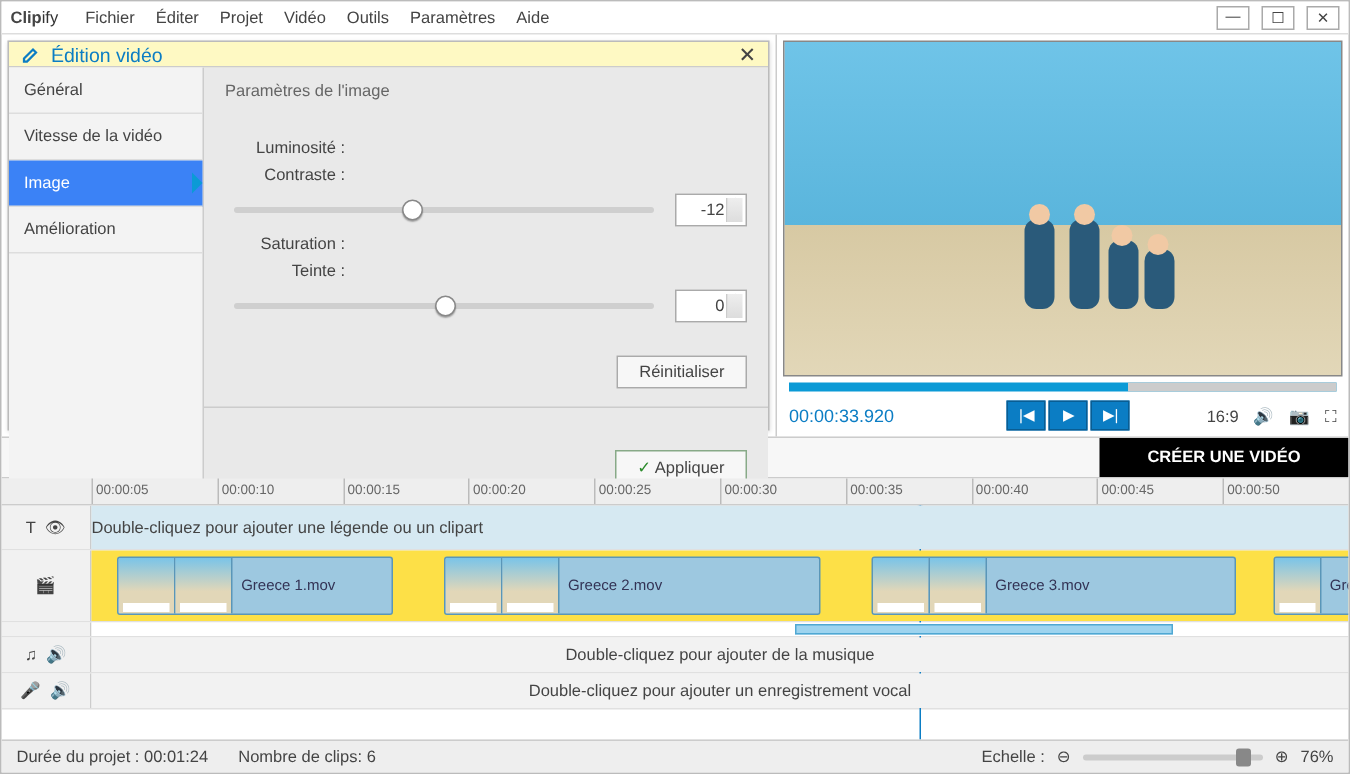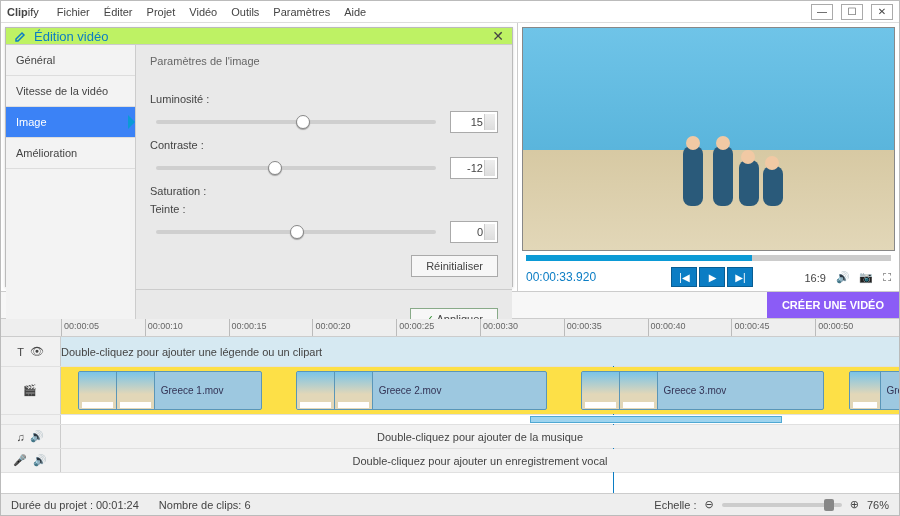--- a/index.html
+++ b/index.html
@@ -7,56 +7,56 @@
 .titlebar{height:22px;background:#fff;border-bottom:1px solid #ddd;display:flex;align-items:center;padding:0 6px}
 .titlebar .logo{font-weight:bold;color:#0b7dc4}
 .titlebar .logo .t2{color:#333;font-weight:normal}
 .menubar{display:flex;gap:14px;margin-left:18px}
 .menubar span{cursor:default}
 .winbtns{margin-left:auto;display:flex;gap:8px}
 .winbtns .b{width:22px;height:16px;border:1px solid #aaa;display:flex;align-items:center;justify-content:center;font-size:10px}
 .uppermain{display:flex;height:268px}
 .leftpane{flex:1;position:relative;border-right:1px solid #ccc}
 .dlg{position:absolute;inset:4px;border:1px solid #bbb;background:#e9e9e9;display:flex;flex-direction:column;box-shadow:0 1px 3px rgba(0,0,0,.15)}
-.dlghead{height:28px;background:#bef264;border-bottom:1px solid #ccc;display:flex;align-items:center;padding:0 8px}
+.dlghead{height:28px;background:#fef9c3;border-bottom:1px solid #ccc;display:flex;align-items:center;padding:0 8px}
 .dlghead .t{color:#0b7dc4;font-size:13px;margin-left:6px}
 .dlghead .x{margin-left:auto;font-size:14px;cursor:pointer}
 .dlgbody{flex:1;display:flex;background:#e9e9e9}
 .sidetabs{width:130px;background:#f3f3f3;border-right:1px solid #ccc;display:flex;flex-direction:column}
 .sidetab{padding:9px 10px;border-bottom:1px solid #ddd;cursor:pointer}
 .sidetab.active{background:#3b82f6;color:#fff;position:relative}
 .sidetab.active::after{content:"";position:absolute;right:-7px;top:50%;transform:translateY(-50%);border:7px solid transparent;border-left-color:#0b9ad6}
 .dlgform{flex:1;padding:10px 14px;display:flex;flex-direction:column;gap:6px}
 .grouptitle{color:#666;margin-bottom:20px}
 .row{display:flex;align-items:center;gap:8px}
-.row .lbl{width:80px;text-align:left}
+.row .lbl{width:80px;text-align:right}
 .row .slider{flex:1;height:4px;background:#cfcfcf;border-radius:2px;position:relative;margin:0 6px}
 .row .slider .knob{position:absolute;top:-5px;width:14px;height:14px;border-radius:50%;background:#fff;border:1px solid #888;box-shadow:0 1px 1px rgba(0,0,0,.3)}
 .row .spin{width:48px;height:22px;border:1px solid #aaa;background:#fff;display:flex;align-items:center;justify-content:flex-end;padding-right:14px;position:relative}
 .row .spin::after{content:"";position:absolute;right:2px;top:2px;bottom:2px;width:10px;background:linear-gradient(#eee,#ddd);border-left:1px solid #ccc}
 .spin .arr{position:absolute;right:3px;font-size:7px;color:#555}
 .spin .up{top:1px}.spin .dn{bottom:1px}
-.btnrow{display:flex;justify-content:flex-end;gap:8px;margin-top:6px}
+.btnrow{display:flex;justify-content:flex-end;gap:8px;margin-top:16px}
 .btn{border:1px solid #aaa;background:#f7f7f7;padding:4px 14px;cursor:pointer}
 .btn.apply{border-color:#8a8;color:#2a8a2a}
 .sep{height:1px;background:#ccc;margin:6px -14px}
 .previewpane{width:381px;display:flex;flex-direction:column}
 .previewimg{flex:1;margin:4px 4px 0 4px;border:1px solid #888;background:linear-gradient(180deg,#6fc4e8 0%,#5ab5dc 55%,#d7c9a3 55%,#e2d7b8 100%);position:relative;overflow:hidden}
 .previewimg .person{position:absolute;bottom:44px;width:20px;height:60px;background:#2a5a7a;border-radius:8px}
 .previewimg .head{position:absolute;width:14px;height:14px;border-radius:50%;background:#f1c9a4}
 .playbar{height:6px;background:#0b9ad6;margin:4px 8px 2px 8px;position:relative}
 .playbar::after{content:"";position:absolute;right:0;top:0;bottom:0;width:38%;background:#ccc}
 .playctrl{height:28px;display:flex;align-items:center;padding:0 8px;gap:8px}
 .playctrl .time{color:#0b7dc4;font-size:12px;width:116px}
 .playctrl .btns{display:flex;gap:2px;margin:0 auto}
 .pbtn{width:26px;height:20px;background:#0b7dc4;color:#fff;display:flex;align-items:center;justify-content:center;font-size:10px;border:1px solid #095d93}
 .playctrl .right{margin-left:auto;display:flex;align-items:flex-end;gap:10px;color:#0b7dc4}
 .toolbar{height:28px;border-top:1px solid #ccc;border-bottom:1px solid #ccc;background:#f7f7f7;display:flex;align-items:center}
 .toolbar .grp{display:flex;align-items:center;height:100%;border-right:1px solid #ccc;padding:0 8px;gap:10px}
-.createbtn{margin-left:auto;height:100%;background:#8b5cf6;color:#fff;padding:0 15px;display:flex;align-items:center;font-weight:bold;font-size:11px;cursor:pointer}
+.createbtn{margin-left:auto;height:100%;background:#000000;color:#fff;padding:0 32px;display:flex;align-items:center;font-weight:bold;font-size:11px;cursor:pointer}
 .ruler{height:18px;background:#eee;border-bottom:1px solid #ccc;display:flex;position:relative;padding-left:60px}
 .ruler .tick{flex:1;border-left:1px solid #bbb;font-size:9px;color:#666;padding-left:2px;padding-top:2px}
 .tracks{flex:1;display:flex;flex-direction:column;overflow:hidden;position:relative}
 .track{display:flex;border-bottom:1px solid #e0e0e0;align-items:stretch}
 .trackhead{width:60px;background:#f1f1f1;border-right:1px solid #ccc;display:flex;align-items:center;justify-content:center;gap:6px;color:#555}
 .trackbody{flex:1;position:relative;background:#fcfcfc}
 .caption-track{height:30px}
 .caption-track .trackbody{background:#d6e9f2;display:flex;align-items:center;color:#667}
 .video-track{height:48px}
 .video-track .trackbody{background:#fde047;display:flex;align-items:center}
@@ -118,30 +118,20 @@
           <div class="sidetab">Vitesse de la vidéo</div>
           <div class="sidetab active">Image</div>
           <div class="sidetab">Amélioration</div>
         </div>
         <div class="dlgform">
           <div class="grouptitle">Paramètres de l'image</div>
           <div class="row">
             <span class="lbl">Luminosité :</span>
           </div>
           <div class="row">
-            <div class="slider">
-                <div class="knob" style="left:50%"></div>
-              </div>
-            <div class="spin">
-                <span>15</span>
-                <span class="arr up">▲</span>
-                <span class="arr dn">▼</span>
-              </div>
-          </div>
-          <div class="row">
               <span class="lbl">Contraste :</span>
             </div>
           <div class="row">
             <div class="slider">
                 <div class="knob" style="left:40%"></div>
               </div>
             <div class="spin">
                 <span>-12</span>
                 <span class="arr up">▲</span>
                 <span class="arr dn">▼</span>

